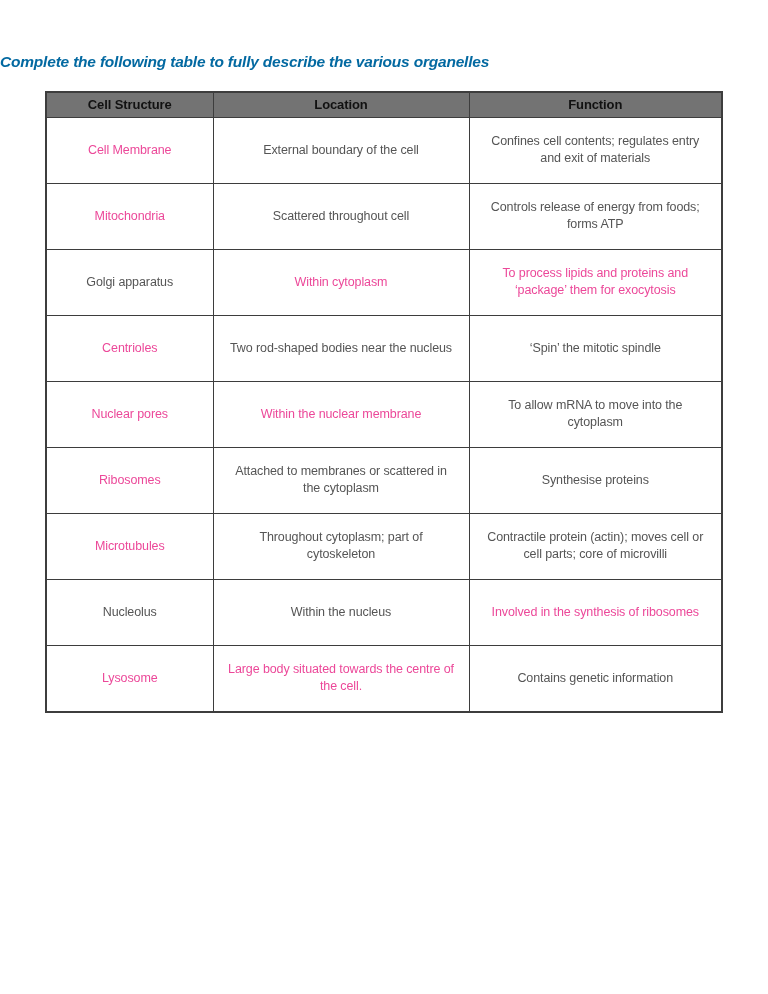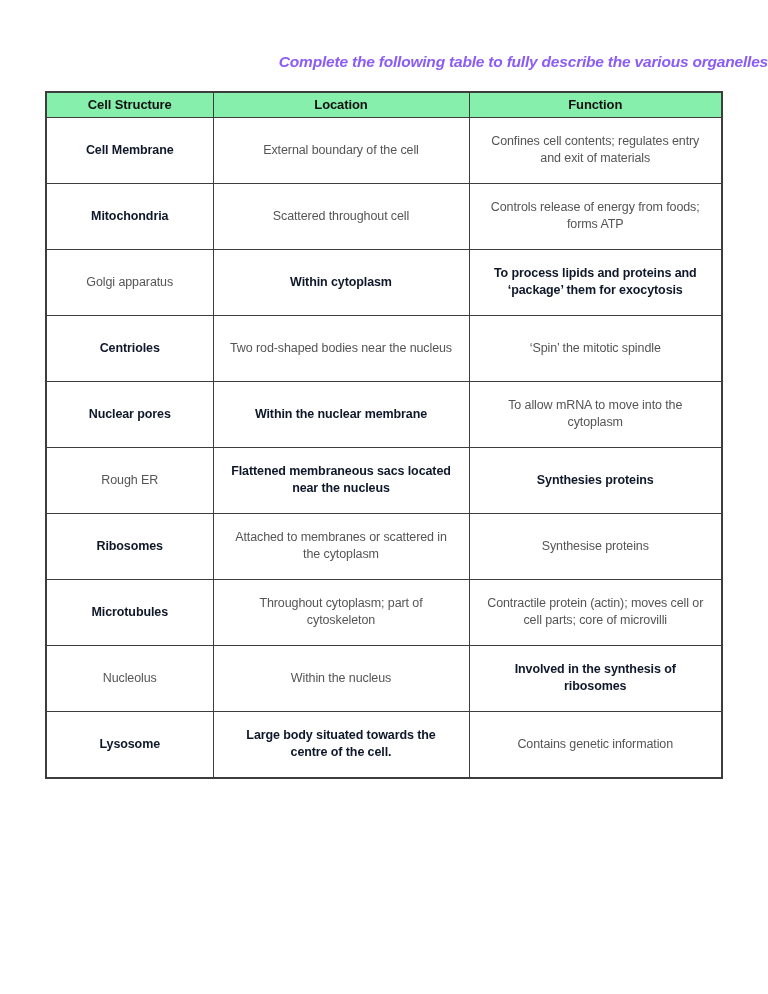--- a/index.html
+++ b/index.html
@@ -11,62 +11,62 @@
     width: 768px;
     height: 994px;
     font-family: "Liberation Sans", sans-serif;
     color: #2b2b2b;
     position: relative;
     overflow: hidden;
   }
   .page-title {
     margin: 0;
     padding-top: 53px;
-    text-align: right;
+    text-align: left;
     font-size: 15.5px;
     font-weight: bold;
     font-style: italic;
     letter-spacing: -0.2px;
-    color: #8b5cf6;
+    color: #0369a1;
   }
   table.organelle-table {
     border-collapse: collapse;
     table-layout: fixed;
     width: 676px;
     margin: 20px 0 0 45px;
     border: 2px solid #3d3d3d;
   }
   .organelle-table th,
   .organelle-table td {
     border: 1.5px solid #3d3d3d;
     text-align: center;
     vertical-align: middle;
     padding: 6px 14px;
     font-size: 12.5px;
     line-height: 1.35;
     letter-spacing: -0.1px;
   }
   .organelle-table th {
-    background: #86efac;
+    background: #737373;
     color: #111111;
     font-weight: bold;
     height: 14px;
     padding: 3px 6px;
     font-size: 13px;
   }
   .organelle-table td {
     height: 53px;
   }
   .cell-regular {
     font-weight: normal;
     color: #555555;
   }
   .cell-bold {
-    font-weight: bold;
-    color: #0f172a;
+    font-weight: normal;
+    color: #ec4899;
   }
   col.c-structure { width: 167px; }
   col.c-location  { width: 256px; }
   col.c-function  { width: 253px; }
 </style>
 </head>
 <body>
 
 <h1 class="page-title">Complete the following table to fully describe the various organelles</h1>
 
@@ -103,25 +103,20 @@
     <td class="cell-bold">Centrioles</td>
     <td class="cell-regular">Two rod-shaped bodies near the nucleus</td>
     <td class="cell-regular">‘Spin’ the mitotic spindle</td>
   </tr>
       <tr>
     <td class="cell-bold">Nuclear pores</td>
     <td class="cell-bold">Within the nuclear membrane</td>
     <td class="cell-regular">To allow mRNA to move into the cytoplasm</td>
   </tr>
       <tr>
-    <td class="cell-regular">Rough ER</td>
-    <td class="cell-bold">Flattened membraneous sacs located near the nucleus</td>
-    <td class="cell-bold">Synthesies proteins</td>
-  </tr>
-      <tr>
     <td class="cell-bold">Ribosomes</td>
     <td class="cell-regular">Attached to membranes or scattered in the cytoplasm</td>
     <td class="cell-regular">Synthesise proteins</td>
   </tr>
       <tr>
     <td class="cell-bold">Microtubules</td>
     <td class="cell-regular">Throughout cytoplasm; part of cytoskeleton</td>
     <td class="cell-regular">Contractile protein (actin); moves cell or cell parts; core of microvilli</td>
   </tr>
       <tr>

